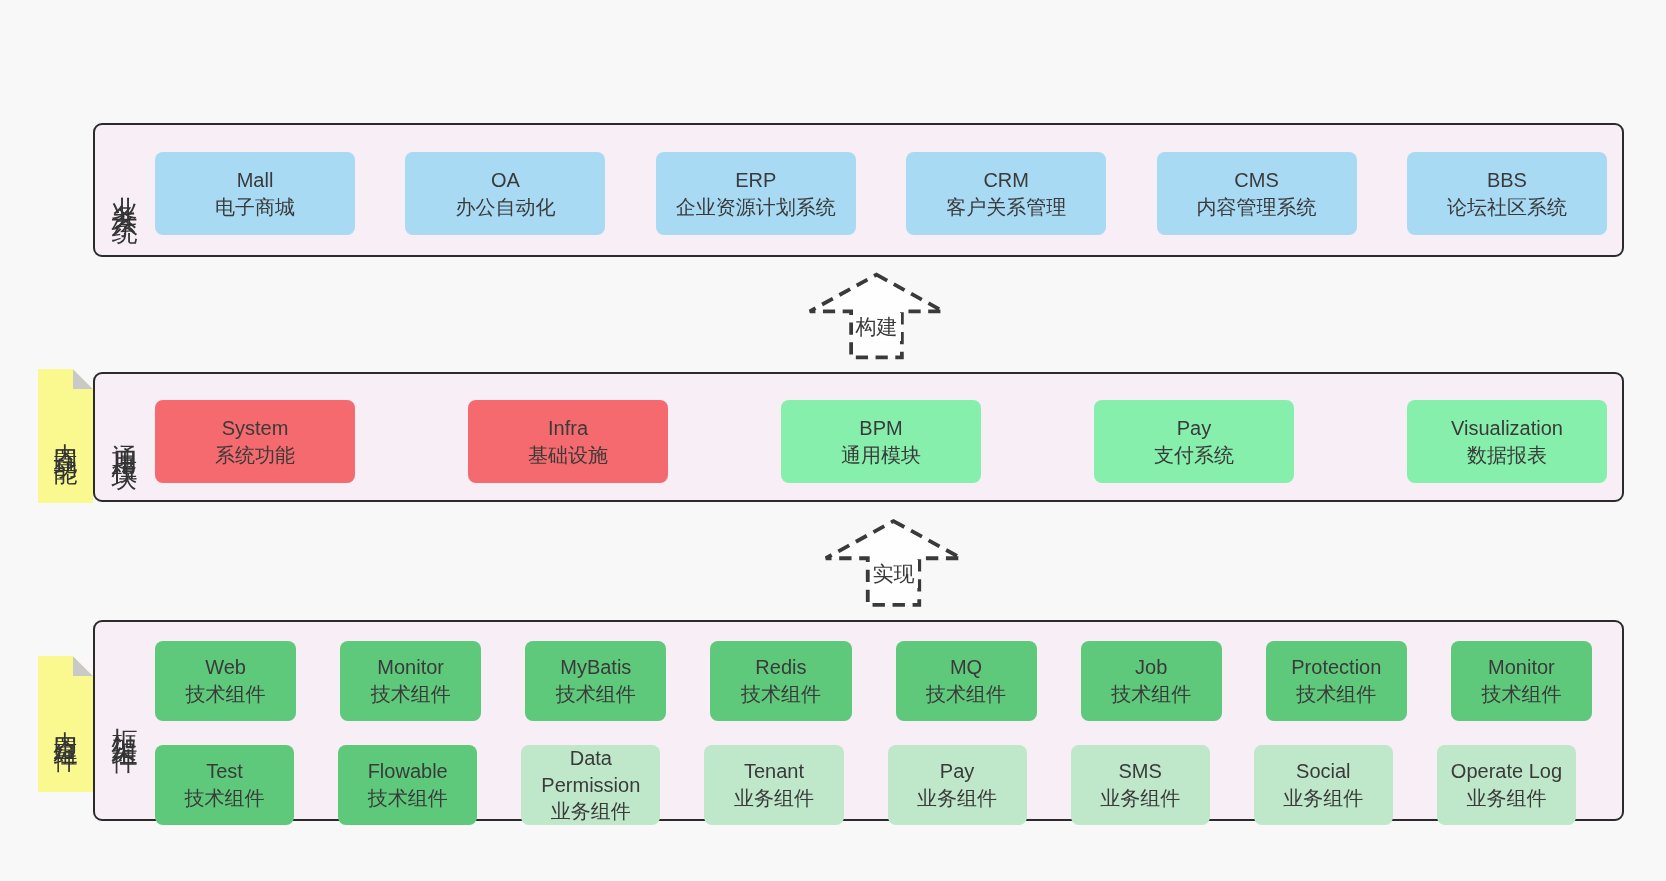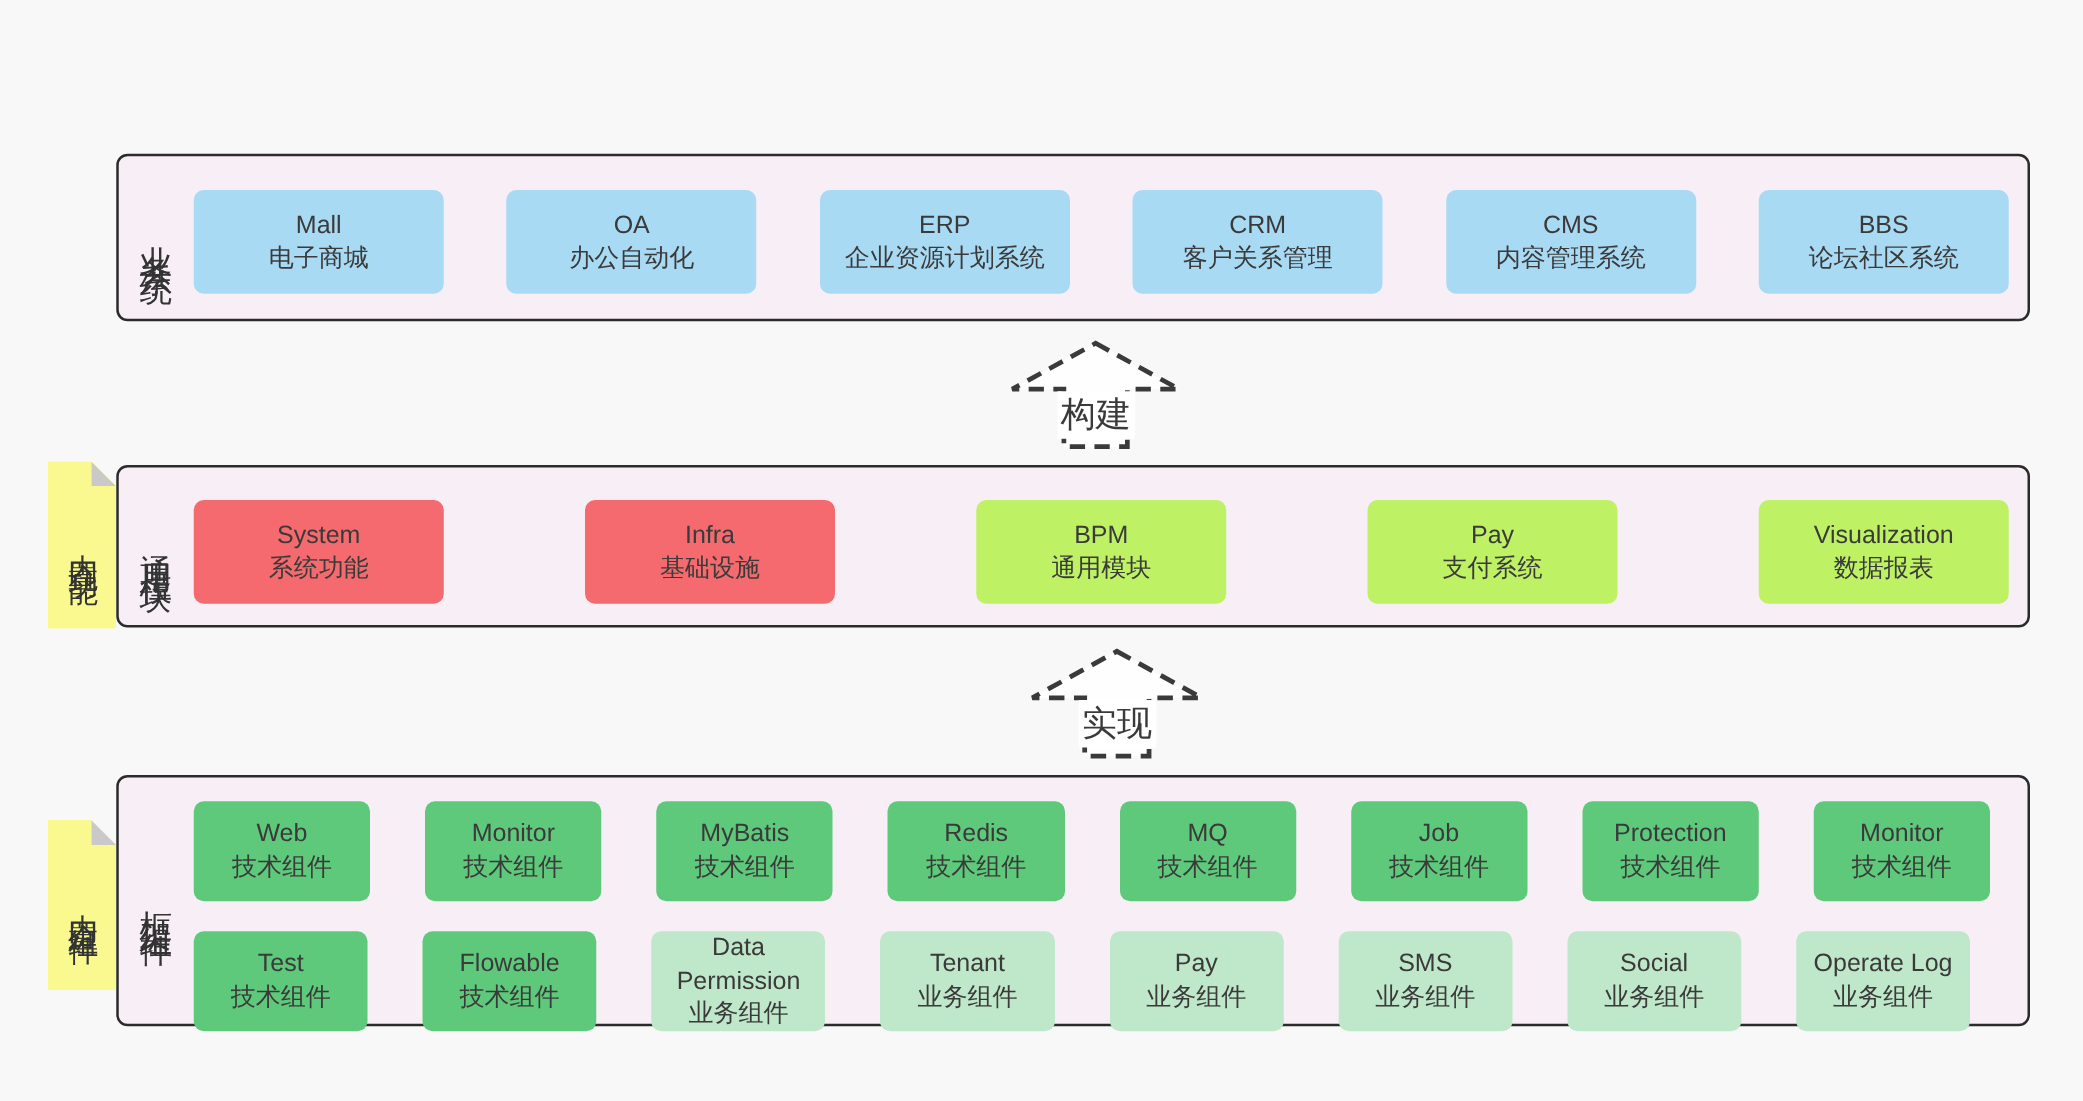--- a/index.html
+++ b/index.html
@@ -58,21 +58,21 @@
     line-height: 1.33;
     color: #3a3a3a;
     box-sizing: border-box;
     padding: 2px 12px;
   }
   .box-wide  { width: 200px; height: 83px; }
   .box-small { width: 143px; height: 80px; }
 
   .blue  { background: #a8daf4; }
   .red   { background: #f46a6e; }
-  .pink  { background: #bef264; }
+  .pink  { background: #86efac; }
   .gdark { background: #5ec97b; }
   .glight{ background: #bfe7c9; }
 
   
   .sticky {
     position: absolute;
     left: 38px;
     width: 55px;
     background: #f9f98f;
     clip-path: polygon(0 0, calc(100% - 20px) 0, 100% 20px, 100% 100%, 0 100%);
@@ -92,21 +92,21 @@
   .arrow { position: absolute; }
   .arrow-1 { left: 806px; top: 270px; width: 141px; height: 92px; }
   .arrow-2 { left: 822px; top: 517px; width: 143px; height: 92px; }
   .arrow svg { display: block; width: 100%; height: 100%; }
   .arrow .chip {
     position: absolute;
     left: 50%; top: 43px;
     transform: translateX(-50%);
     background: #ffffff;
     padding: 0 3px;
-    font-size: 28px;
+    font-size: 21px;
     color: #3a3a3a;
     white-space: nowrap;
   }
 </style>
 </head>
 <body>
 
 <div class="canvas">
 
   <div class="band band-top">

